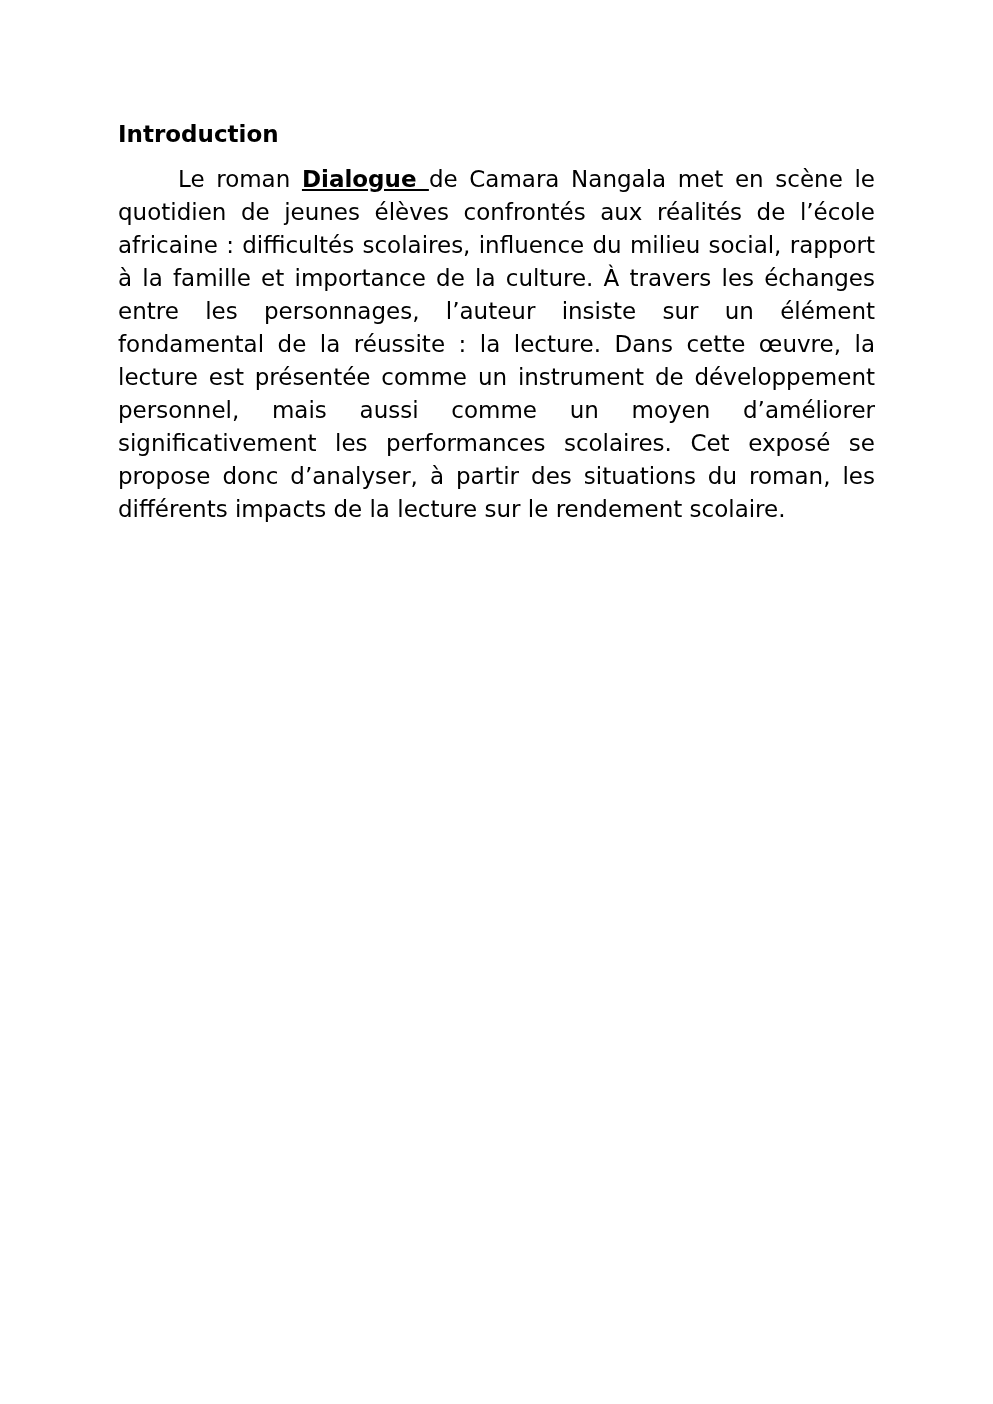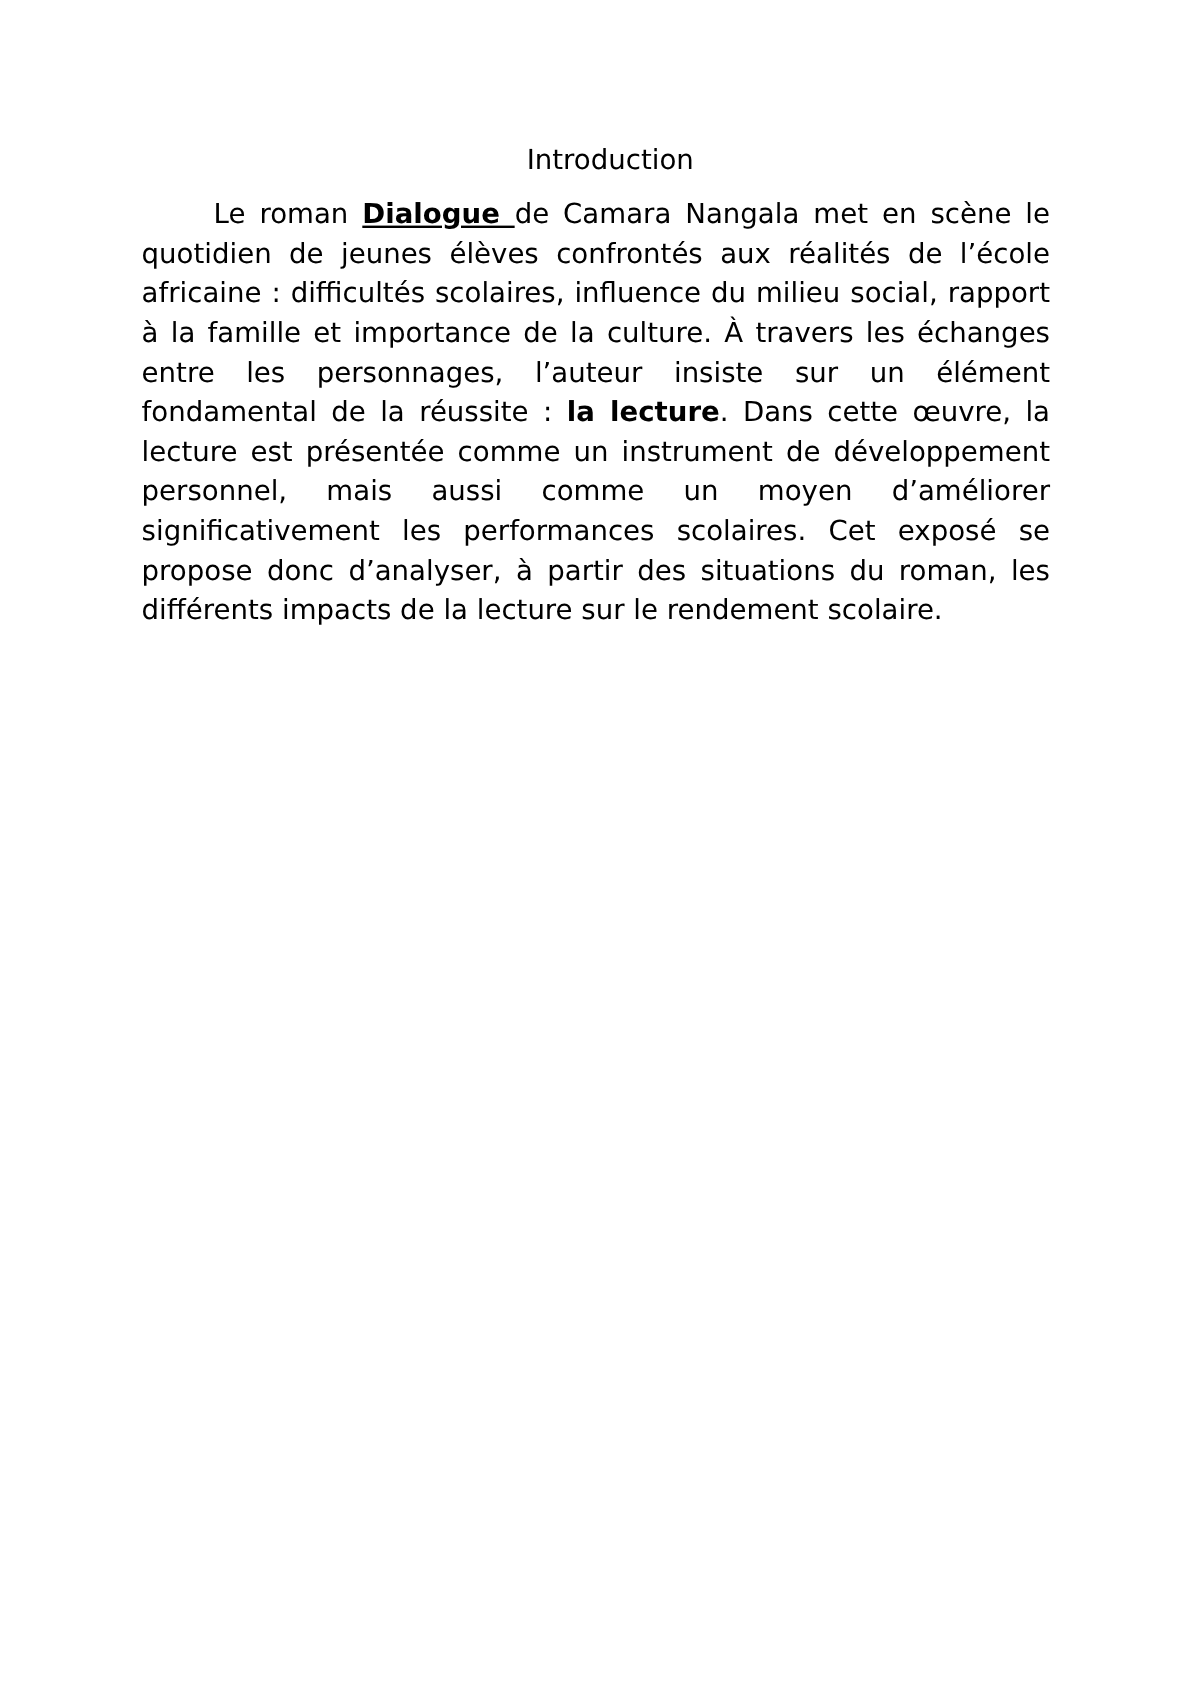--- a/index.html
+++ b/index.html
@@ -15,26 +15,25 @@
     background: #ffffff;
     overflow: hidden;
     font-family: "DejaVu Sans", sans-serif;
     color: #000000;
     -webkit-font-smoothing: antialiased;
   }
 
   
   .doc-title {
     position: absolute;
-    left: 130px;
+    left: 118px;
     top: 118px;
     width: 757px;
-    text-align: center;
     font-size: 23px;
-    font-weight: normal;
+    font-weight: bold;
     line-height: 33px;
     letter-spacing: 0px;
     white-space: pre;
   }
 
   
   .body-block {
     position: absolute;
     left: 118px;
     top: 163px;
@@ -53,21 +52,21 @@
   }
 
   
   .run-bolditalic-underline {
     font-weight: bold;
     text-decoration: underline;
     text-underline-offset: 2px;
   }
 
   .run-bold {
-    font-weight: bold;
+    font-weight: normal;
   }
 
   
   .page-blank-area {
     position: absolute;
     left: 0;
     top: 540px;
     width: 993px;
     height: 864px;
   }

